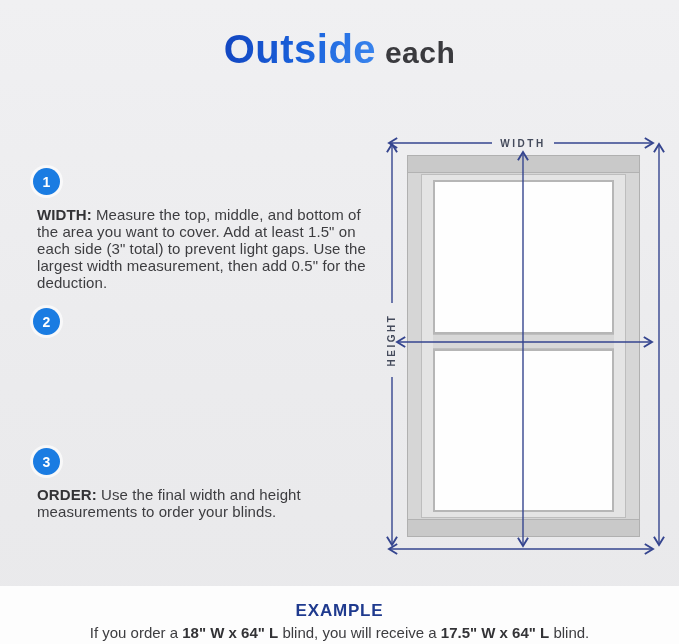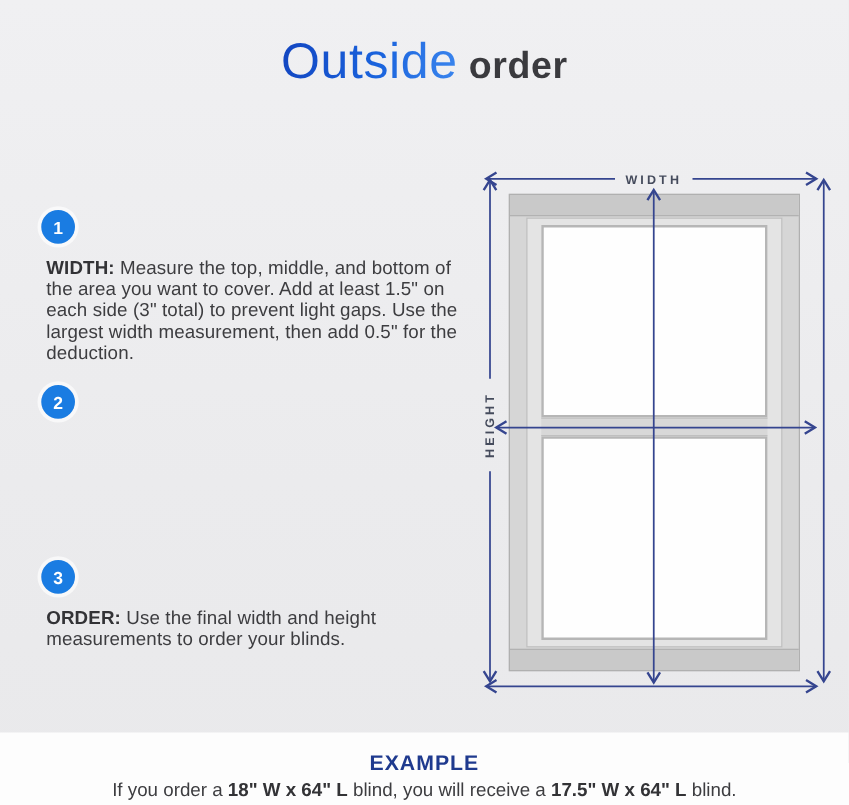--- a/index.html
+++ b/index.html
@@ -14,21 +14,21 @@
     background:linear-gradient(180deg,#f0f0f2 0%,#ebebed 60%,#e9e9eb 100%);
   }
 
   
   .title-block{position:absolute;top:26px;left:0;width:100%;text-align:center;}
   .title-line1{
     font-size:30px;font-weight:700;color:#3a3a3e;letter-spacing:.5px;line-height:1.1;
   }
   .title-line2{margin-top:1px;line-height:1.1;}
   .title-highlight{
-    font-size:40px;font-weight:400;letter-spacing:.5px;
+    font-size:40px;font-weight:700;letter-spacing:.5px;
     background:linear-gradient(100deg,#1245c0 0%,#1a63dd 55%,#3b86ee 100%);
     -webkit-background-clip:text;background-clip:text;
     -webkit-text-fill-color:transparent;color:#1a5fd8;
   }
   .title-rest{font-size:30px;font-weight:700;color:#3a3a3e;letter-spacing:.5px;}
 
   
   .step{position:absolute;left:33px;width:348px;}
   .step-1{top:168px;}
   .step-2{top:308px;}
@@ -79,21 +79,21 @@
   .example-text{margin:3px 0 0 0;font-size:15px;color:#3d3d40;}
   .example-text b{font-weight:700;color:#333336;}
 </style>
 </head>
 <body>
 
 <div class="poster">
 
   <header class="title-block">
     <div class="title-line2">
-      <span class="title-highlight">Outside</span><span class="title-rest"> order</span>
+      <span class="title-highlight">Outside</span><span class="title-rest"> each</span>
     </div>
   </header>
 
   <section class="step step-1">
     <div class="badge">1</div>
     <p class="step-text"><b>WIDTH:</b><span> Measure the top, middle, and bottom of the area you want to cover. Add at least 1.5" on each side (3" total) to prevent light gaps. Use the largest width measurement, then add 0.5" for the deduction.</span></p>
   </section>
 
   <section class="step step-2">
     <div class="badge">2</div>

